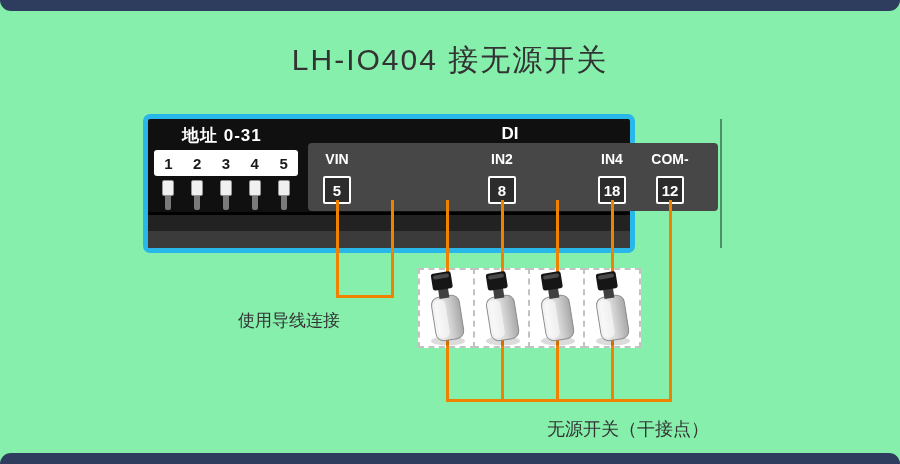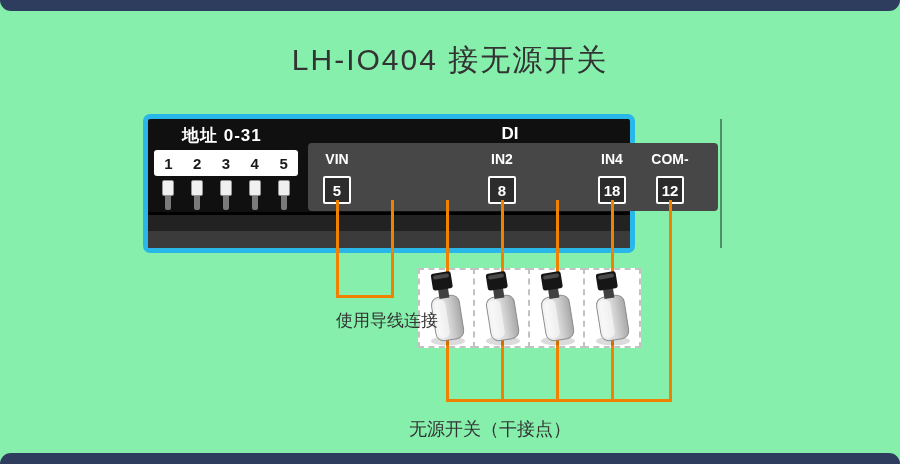--- a/index.html
+++ b/index.html
@@ -57,23 +57,23 @@
 
   
   .wire { position:absolute; background:var(--wire,#f08200); z-index:5; }
 
   
   .switch-box { position:absolute; top:268px; width:58px; height:80px; box-sizing:border-box;
     border:2px dashed #c2c2c2; background:#fff; z-index:1; }
   .sb0{left:418px}.sb1{left:473px}.sb2{left:528px}.sb3{left:583px}
   .switch-svg { position:absolute; top:268px; z-index:6; }
 
-  .lbl-wire { position:absolute; left:238px; top:309px; width:200px; text-align:right;
+  .lbl-wire { position:absolute; left:238px; top:309px; width:200px; text-align:left;
     font-size:17px; color:var(--text,#333); z-index:7; }
-  .lbl-switch { position:absolute; left:409px; top:417px; width:300px; text-align:left;
+  .lbl-switch { position:absolute; left:409px; top:417px; width:300px; text-align:right;
     font-size:18px; color:var(--text,#333); z-index:7; }
 </style>
 </head>
 <body>
 
 <svg width="0" height="0" style="position:absolute">
   <defs>
     <linearGradient id="metalGrad" x1="0" y1="0" x2="1" y2="0">
       <stop offset="0" stop-color="#f8f8f8"></stop>
       <stop offset="0.55" stop-color="#d6d6d6"></stop>

